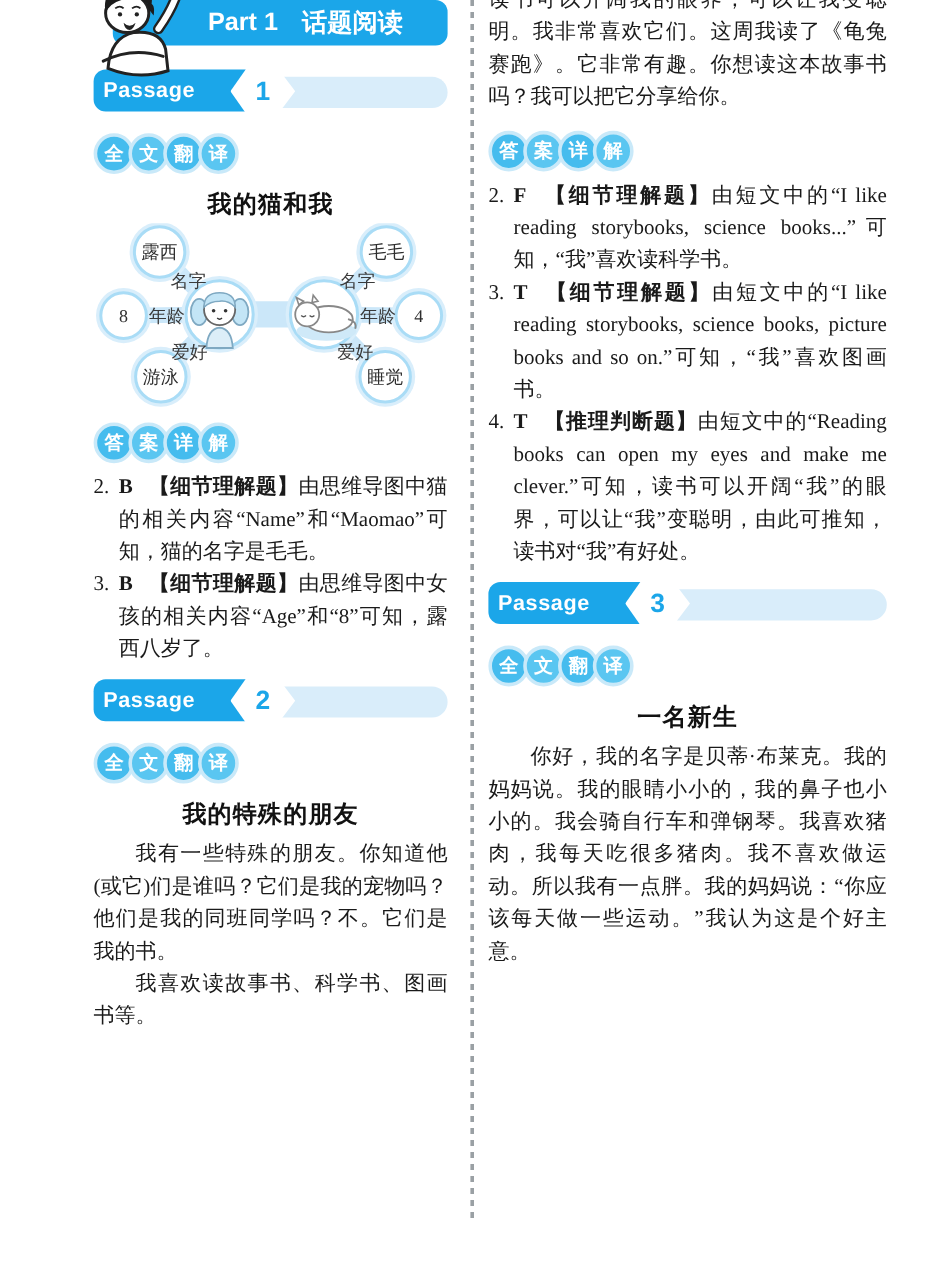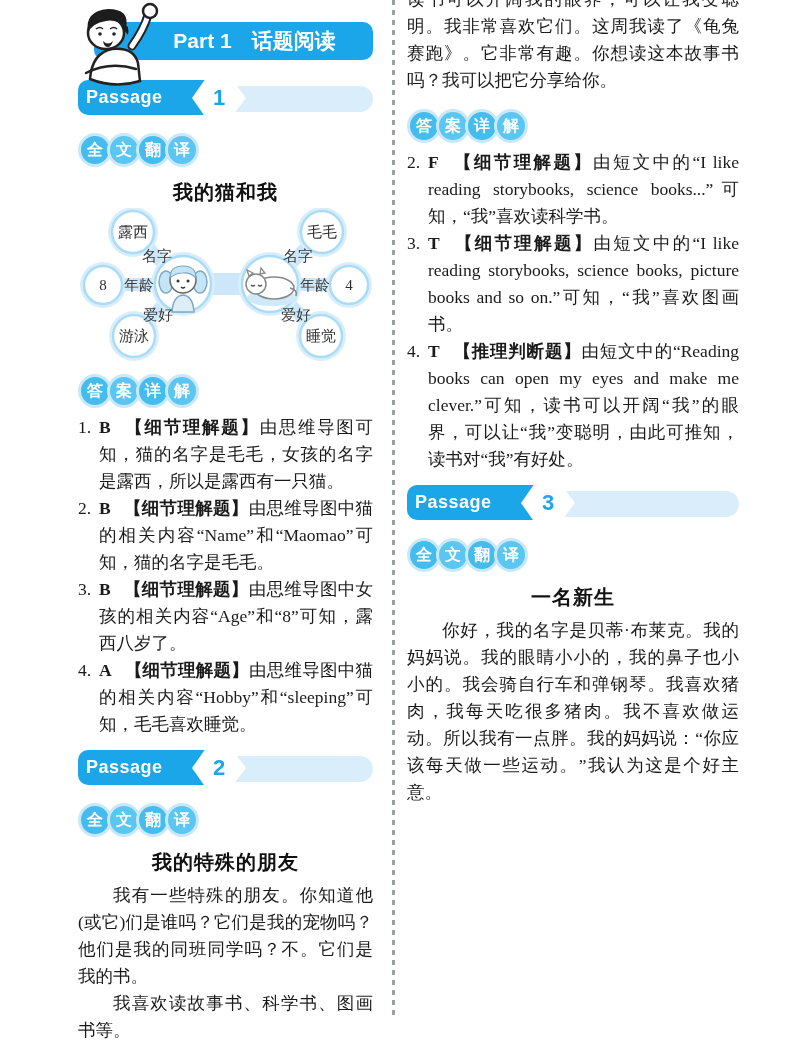--- a/index.html
+++ b/index.html
@@ -4,21 +4,21 @@
 <style>
   html,body{margin:0;padding:0;background:#ffffff;}
   .page{position:relative;width:790px;height:1059px;background:#fff;overflow:hidden;
         font-family:"Liberation Serif","DejaVu Serif",serif;color:#1a1a1a;}
   .divider{position:absolute;left:392px;top:0;width:3px;height:1015px;
            background:repeating-linear-gradient(to bottom,#9aa0a4 0 5px,transparent 5px 10px);}
   .col-left{position:absolute;left:78px;top:0;width:295px;}
   .col-right{position:absolute;left:407px;top:-14px;width:332px;}
 
   
-  .part-header{position:relative;height:42px;margin-top:22px;}
+  .part-header{position:relative;height:42px;}
   .part-banner{margin-left:16px;height:38px;background:#1BA6E9;border-radius:10px;
                display:flex;align-items:center;justify-content:center;gap:20px;padding-left:42px;
                color:#fff;font-family:"Liberation Sans",sans-serif;font-weight:bold;font-size:21px;}
   .mascot{position:absolute;left:-18px;top:-21px;width:118px;height:92px;z-index:3;}
 
   .topic{text-align:center;font-family:"Liberation Sans",sans-serif;font-weight:bold;
          font-size:23px;margin-top:12px;letter-spacing:1px;color:#111;}
 
   
   .passage-banner{position:relative;height:38px;margin-top:16px;}
@@ -179,24 +179,22 @@
     </svg>
 
     <div class="badge" style="margin-top:8px;">
       <span class="c">答</span>
       <span class="c">案</span>
       <span class="c">详</span>
       <span class="c">解</span>
     </div>
 
     <div class="ans-list">
-        <div class="ans-item"><span class="ans-num">1.</span><span class="ans-letter">B</span><span class="ans-tag">【细节理解题】</span><span class="">由思维导图可知，猫的名字是毛毛，女孩的名字是露西，所以是露西有一只猫。</span></div>
         <div class="ans-item"><span class="ans-num">2.</span><span class="ans-letter">B</span><span class="ans-tag">【细节理解题】</span><span class="">由思维导图中猫的相关内容“Name”和“Maomao”可知，猫的名字是毛毛。</span></div>
         <div class="ans-item"><span class="ans-num">3.</span><span class="ans-letter">B</span><span class="ans-tag">【细节理解题】</span><span class="">由思维导图中女孩的相关内容“Age”和“8”可知，露西八岁了。</span></div>
-        <div class="ans-item"><span class="ans-num">4.</span><span class="ans-letter">A</span><span class="ans-tag">【细节理解题】</span><span class="">由思维导图中猫的相关内容“Hobby”和“sleeping”可知，毛毛喜欢睡觉。</span></div>
       </div>
 
     <div class="passage-banner" style="margin-top:12px;">
       <div class="pb-strip"></div>
       <div class="pb-pill">Passage</div>
       <div class="pb-hex">2</div>
     </div>
 
     <div class="badge">
       <span class="c">全</span>

